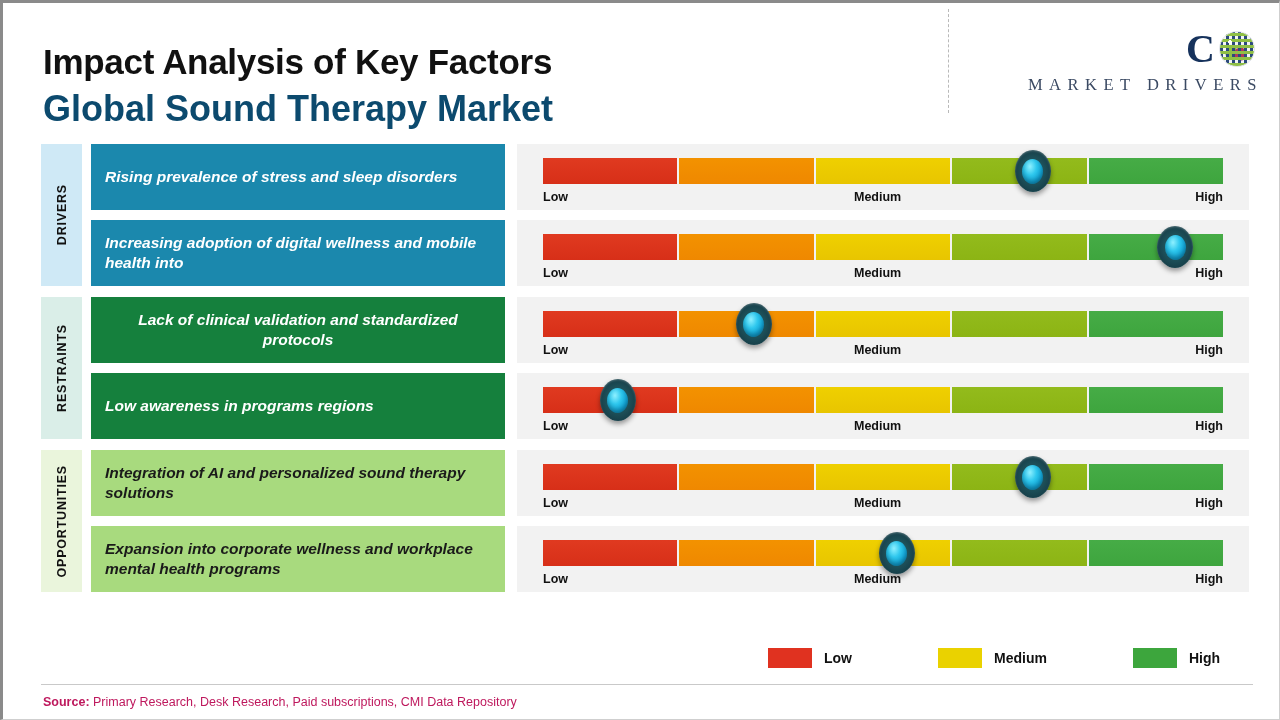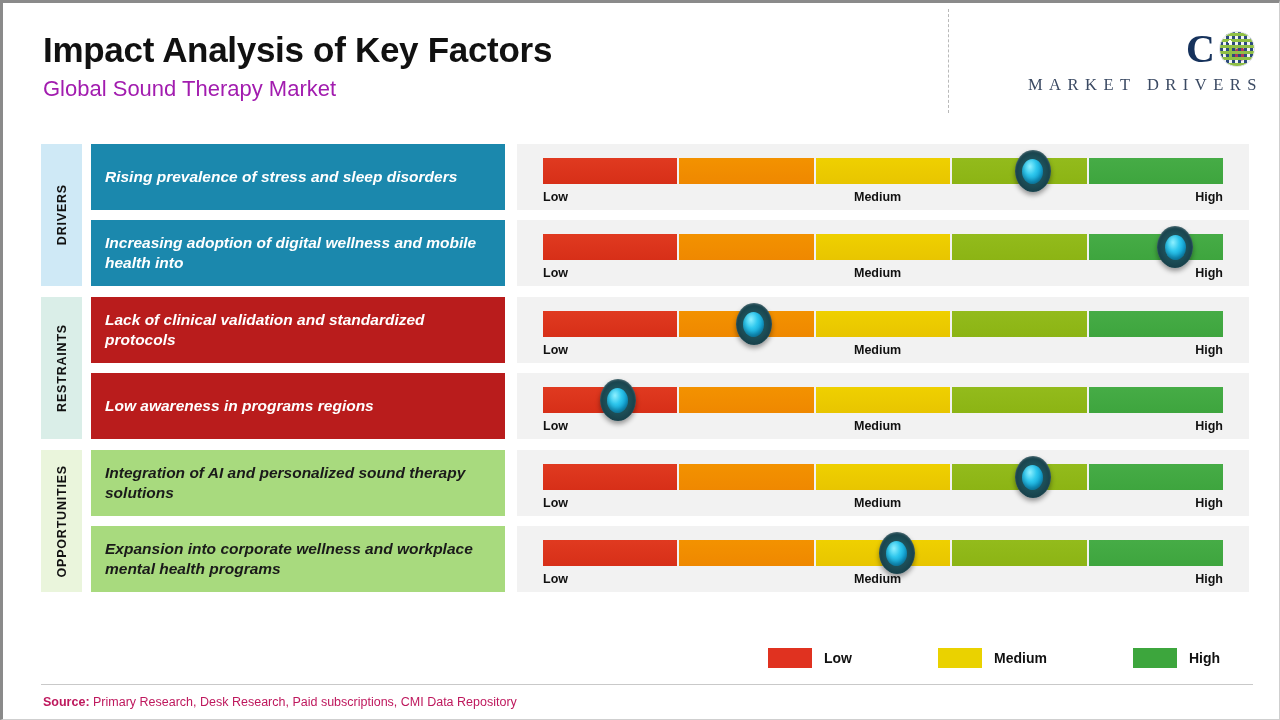--- a/index.html
+++ b/index.html
@@ -15,27 +15,27 @@
     position:absolute;inset:0;
     background:#ffffff;
     border-top:3px solid #8a8a8a;
     border-left:3px solid #8a8a8a;
     border-right:1px solid #cfcfcf;
     border-bottom:1px solid #cfcfcf;
     box-sizing:border-box;
   }
 
   
-  .header{position:absolute;left:40px;top:28px;}
+  .header{position:absolute;left:40px;top:40px;}
   .title{
     font-size:35px;font-weight:bold;letter-spacing:-0.3px;
     color:#111;line-height:1.08;white-space:nowrap;
   }
   .subtitle{
-    font-size:22px;font-weight:400;color:#a21caf;
+    font-size:36px;font-weight:700;color:#0c4a6e;
     line-height:1.15;margin-top:7px;white-space:nowrap;
   }
 
   
   .logo-divider{
     position:absolute;left:945px;top:6px;height:104px;width:0;
     border-left:1px dashed #b9b9b9;
   }
   .logo{position:absolute;right:22px;top:26px;text-align:right;}
   .logo-word{
@@ -86,21 +86,21 @@
   .row:last-child{margin-bottom:0;}
 
   .factor{
     width:414px;flex:0 0 414px;
     display:flex;align-items:center;
     padding:9px 14px;box-sizing:border-box;
     font-size:15.5px;font-weight:bold;font-style:italic;
     line-height:1.28;
   }
   .factor.drivers{background:#1b88ad;color:#ffffff;}
-  .factor.restraints{background:#b91c1c;color:#ffffff;}
+  .factor.restraints{background:#15803d;color:#ffffff;text-align:center;}
   .factor.opportunities{background:#a8da7e;color:#1a1a1a;}
 
   .scale-wrap{
     flex:1;margin-left:12px;
     background:#f2f2f2;
     position:relative;
     padding:14px 26px 6px 26px;
     box-sizing:border-box;
     display:flex;flex-direction:column;justify-content:flex-start;
   }

